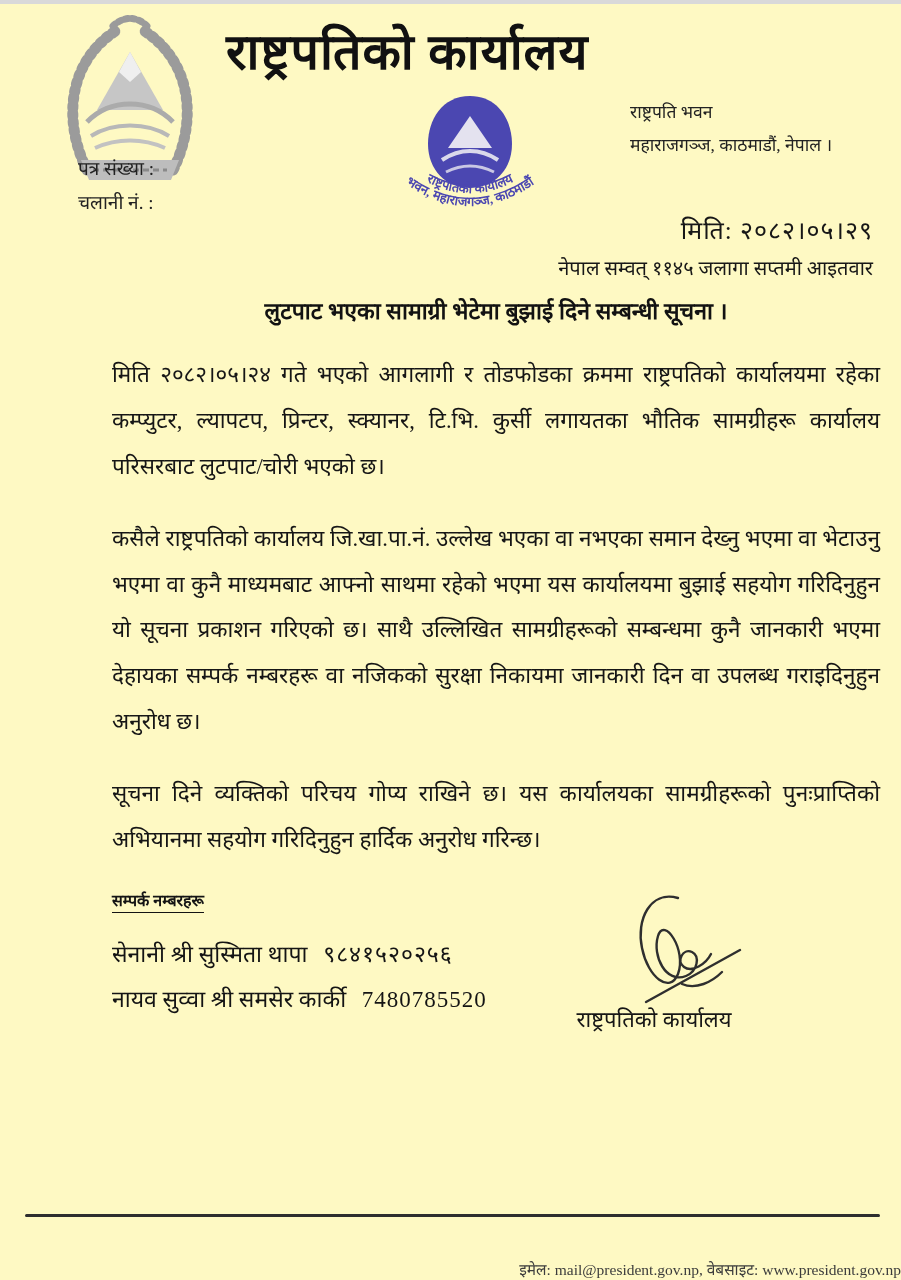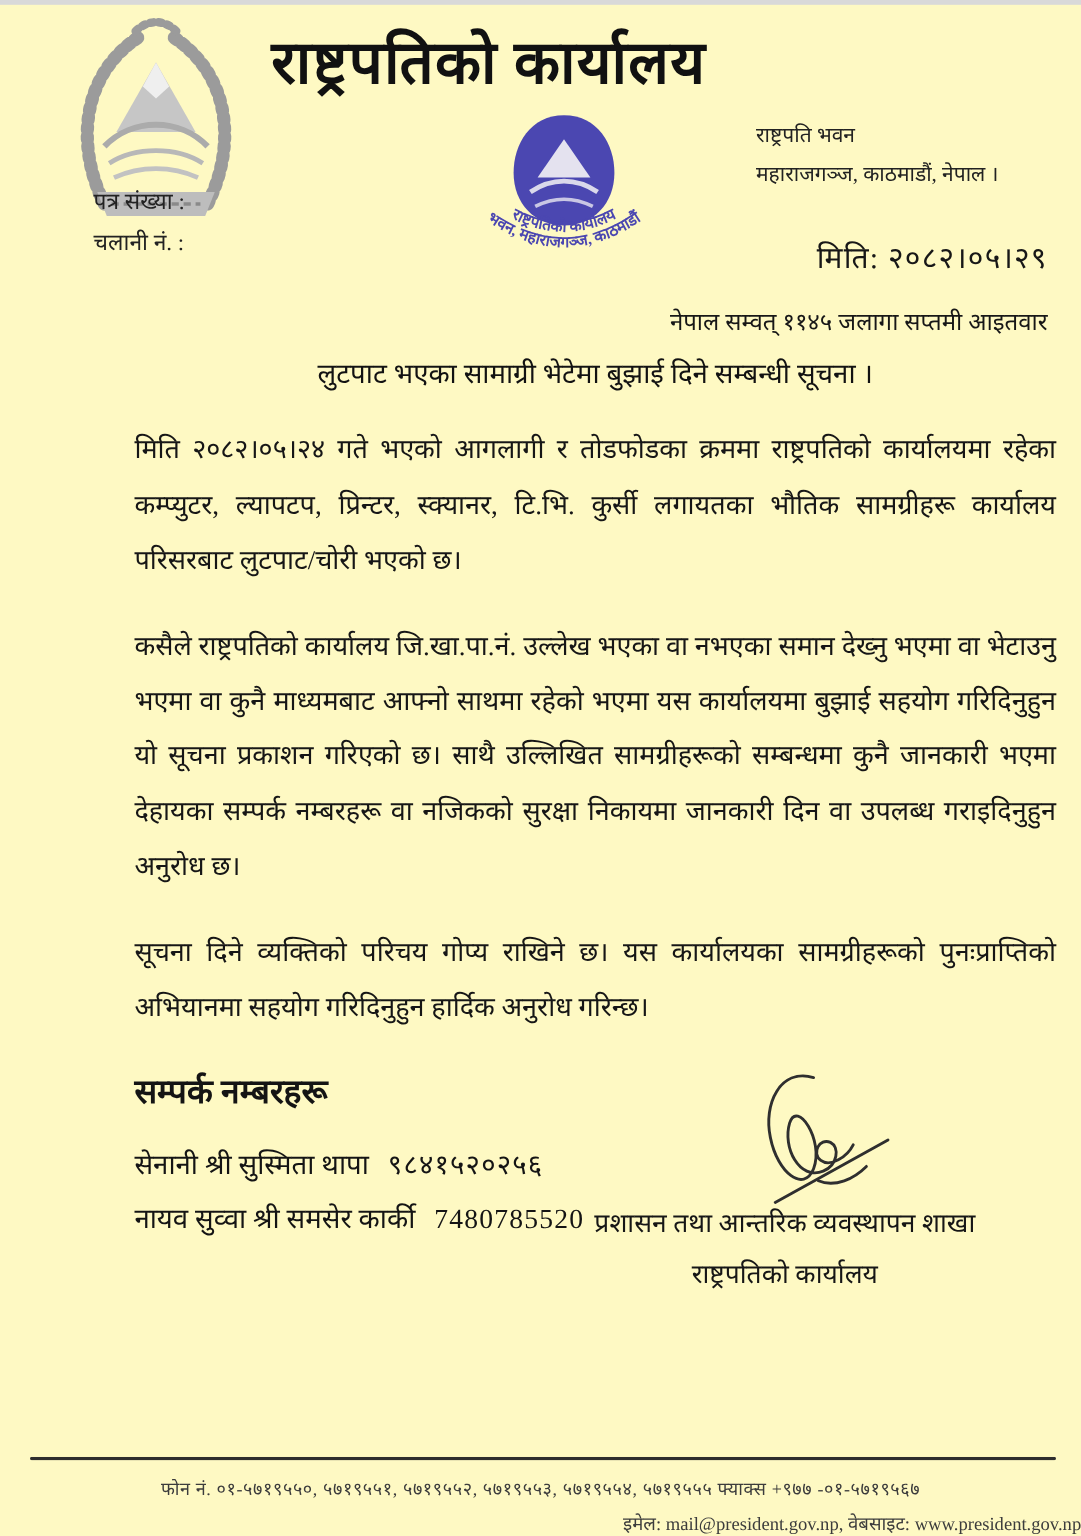--- a/index.html
+++ b/index.html
@@ -15,36 +15,36 @@
     position:absolute; left:226px; top:18px; width:600px;
     font-size:50px; font-weight:600; letter-spacing:1px; color:#111;
     margin:0; line-height:1.2; white-space:nowrap;
   }
   .seal { position:absolute; left:370px; top:86px; width:200px; height:140px; }
   .address-block {
     position:absolute; left:630px; top:92px; font-size:17.5px; line-height:1.9; color:#222;
   }
   .refs { position:absolute; left:78px; top:148px; font-size:19px; line-height:1.8; color:#222; }
   .date-line {
-    position:absolute; right:28px; top:192px; font-size:25px; color:#171717;
+    position:absolute; right:28px; top:208px; font-size:25px; color:#171717;
     letter-spacing:1px;
   }
   .sambat-line {
     position:absolute; right:28px; top:250px; font-size:20px; color:#171717;
   }
   
   .main { position:absolute; left:112px; top:290px; width:768px; }
   .subject {
-    text-align:center; font-weight:400; font-size:23px; margin:0 0 26px 0; color:#121212;
+    text-align:center; font-weight:700; font-size:23px; margin:0 0 26px 0; color:#121212;
   }
   .para {
     font-size:22.5px; line-height:2.04; text-align:justify; margin:0 0 26px 0; color:#161616;
   }
   .contact-heading {
-    font-size:28px; font-weight:600; text-underline-offset:6px;
+    font-size:16px; font-weight:600; text-decoration:underline; text-underline-offset:6px;
     margin:6px 0 22px 0; color:#141414;
   }
   .contact-line { font-size:23px; line-height:1.95; color:#141414; }
   .contact-line .phone { margin-left:10px; letter-spacing:1px; }
   
   .signature { position:absolute; left:612px; top:882px; width:150px; height:125px; }
   .signoff {
     position:absolute; right:52px; top:995px; width:390px; text-align:center;
     font-size:22px; line-height:1.9; color:#161616;
   }
@@ -136,21 +136,19 @@
 
   <svg class="signature" viewBox="0 0 150 125" aria-hidden="true">
     <g fill="none" stroke="#2f2f2f" stroke-width="2.4" stroke-linecap="round">
       <path d="M66 12 C38 4 24 34 30 62 C36 92 58 108 66 88 C75 64 52 30 46 50 C40 70 54 98 74 90 C86 85 88 70 80 66 C71 62 64 75 72 81 C80 87 94 78 99 68"></path>
       <path d="M34 116 L128 64"></path>
       <path d="M70 98 C84 104 100 96 110 86"></path>
     </g>
   </svg>
 
   <div class="signoff">
-    <div>प्रशासन तथा आन्तरिक व्यवस्थापन शाखा</div>
     <div>राष्ट्रपतिको कार्यालय</div>
   </div>
 
   <div class="footer-rule"></div>
-  <div class="footer-phone">फोन नं. ०१-५७१९५५०, ५७१९५५१, ५७१९५५२, ५७१९५५३, ५७१९५५४, ५७१९५५५ फ्याक्स +९७७ -०१-५७१९५६७</div>
   <div class="footer-email">इमेल:  mail@president.gov.np, वेबसाइट:  www.president.gov.np</div>
 
 </div>
 
 </body></html>

